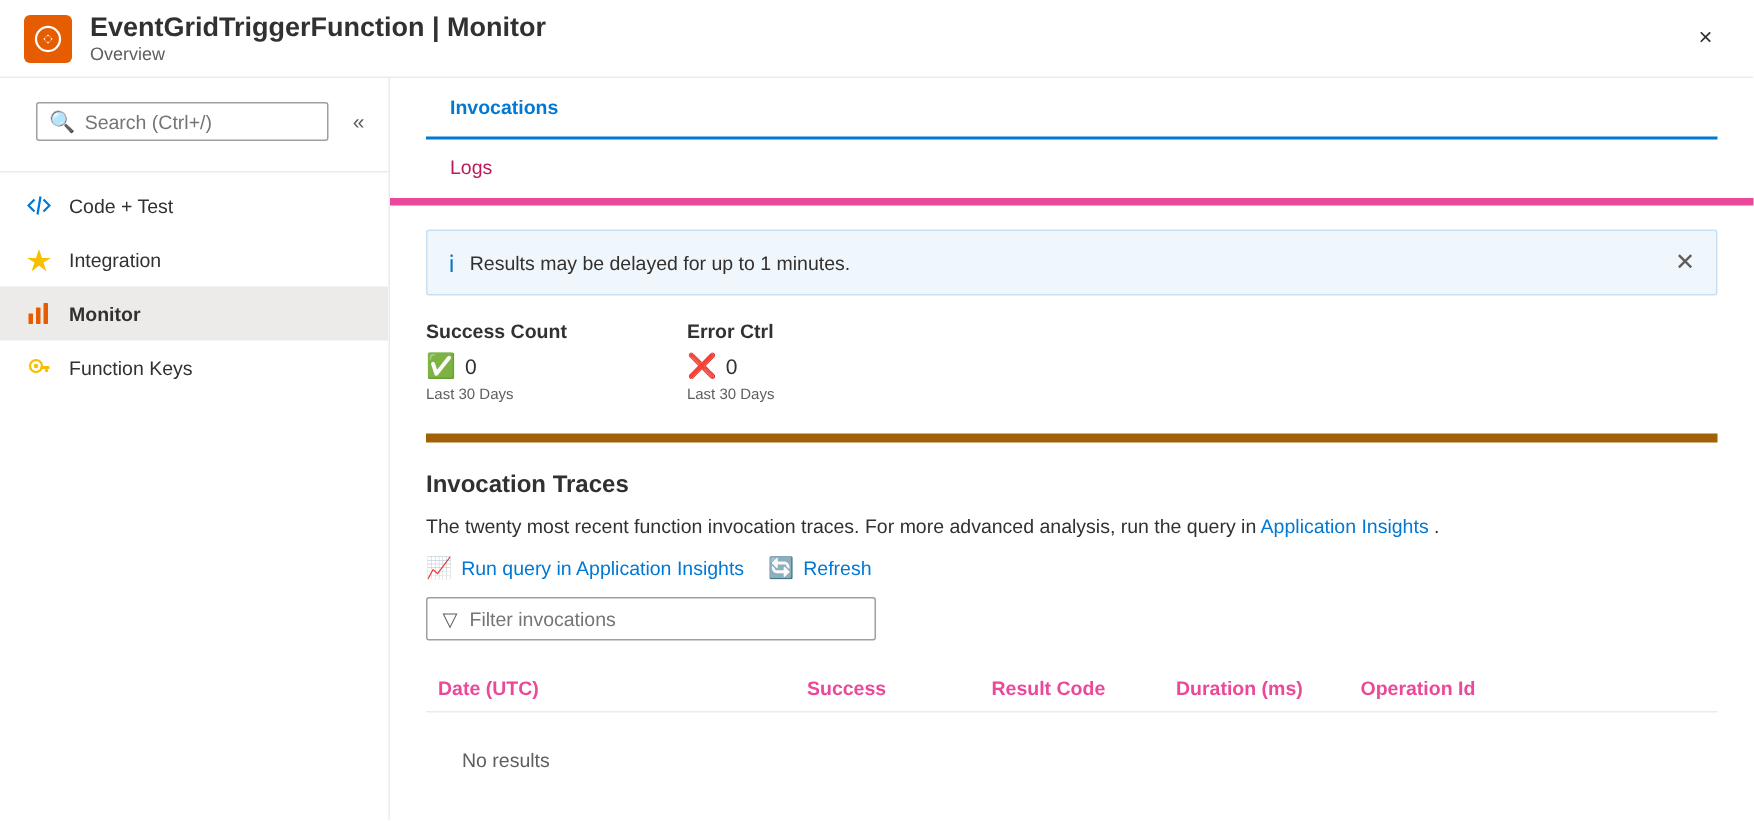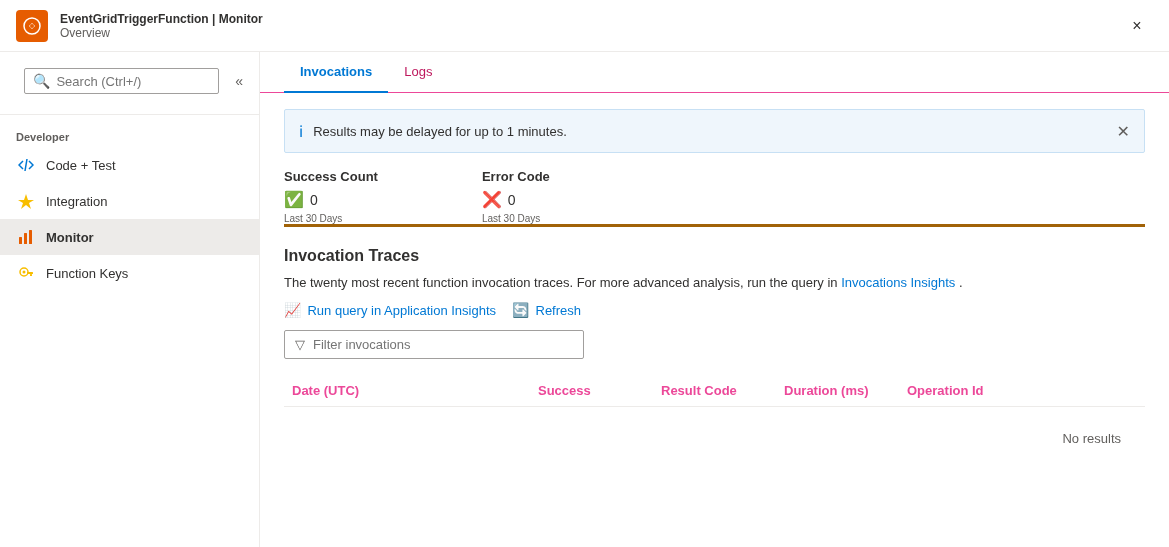--- a/index.html
+++ b/index.html
@@ -9,72 +9,72 @@
       display: flex; align-items: center; padding: 8px 16px;
       border-bottom: 1px solid #edebe9; min-height: 52px;
     }
     .title-bar-icon {
       width: 32px; height: 32px; background: #e65c00;
       border-radius: 4px; display: flex; align-items: center; justify-content: center;
       margin-right: 12px; flex-shrink: 0;
     }
     .title-bar-icon svg { width: 20px; height: 20px; }
     .title-bar-text { flex: 1; }
-    .title-bar-text h1 { font-size: 12px; font-weight: 600; color: #323130; }
+    .title-bar-text h1 { font-size: 18px; font-weight: 600; color: #323130; }
     .title-bar-text .subtitle { font-size: 12px; color: #605e5c; }
     .close-btn { width: 32px; height: 32px; display: flex; align-items: center; justify-content: center; cursor: pointer; color: #323130; font-size: 16px; margin-left: auto; }
 
     .main-layout { display: flex; flex: 1; overflow: hidden; }
 
     .sidebar { width: 260px; flex-shrink: 0; border-right: 1px solid #edebe9; display: flex; flex-direction: column; overflow-y: auto; }
     .search-box { margin: 8px 12px; display: flex; align-items: center; border: 1px solid #a19f9d; border-radius: 2px; padding: 4px 8px; background: #fff; }
     .search-box input { border: none; outline: none; font-size: 13px; width: 100%; color: #323130; background: transparent; }
     .search-box span { color: #605e5c; margin-right: 6px; font-size: 14px; }
     .collapse-btn { margin-left: auto; cursor: pointer; color: #605e5c; font-size: 14px; padding: 2px 4px; }
 
     .sidebar-item { display: flex; align-items: center; padding: 8px 16px; cursor: pointer; color: #323130; font-size: 13px; min-height: 36px; }
     .sidebar-item.active { background: #edebe9; font-weight: 600; }
     .sidebar-item .item-icon { width: 20px; height: 20px; margin-right: 10px; display: flex; align-items: center; justify-content: center; flex-shrink: 0; }
     .sidebar-section-header { font-size: 11px; font-weight: 600; color: #605e5c; padding: 12px 16px 4px; text-transform: none; }
     .sidebar-divider { height: 1px; background: #edebe9; margin: 4px 0; }
 
     .content { flex: 1; overflow-y: auto; padding: 0; }
-    .tabs { display: flex; border-bottom: 1px solid #ec4899; padding: 0 24px; }
+    .tabs { display: flex; border-bottom: 5px solid #ec4899; padding: 0 24px; flex-direction: column; }
     .tab { padding: 12px 16px; cursor: pointer; font-size: 13px; color: #be185d; border-bottom: 2px solid transparent; margin-bottom: -1px; }
     .tab.active { color: #0078d4; border-bottom: 2px solid #0078d4; font-weight: 600; }
 
     .content-body { padding: 16px 24px; }
 
     .info-banner { background: #eff6fc; border: 1px solid #c7e0f4; border-radius: 2px; padding: 10px 14px; display: flex; align-items: center; margin-bottom: 16px; }
     .info-banner .info-icon { color: #0078d4; margin-right: 10px; font-size: 16px; flex-shrink: 0; }
     .info-banner .info-text { font-size: 13px; color: #323130; flex: 1; }
     .info-banner .close-x { margin-left: auto; cursor: pointer; color: #605e5c; font-size: 16px; }
 
-    .counts-row { display: flex; gap: 104px; margin-bottom: 20px; border-bottom: 3px solid #a16207; }
+    .counts-row { display: flex; gap: 80px; margin-bottom: 20px; padding-bottom: 20px; border-bottom: 6px solid #a16207; }
     .count-block .count-label { font-size: 13px; font-weight: 600; color: #323130; margin-bottom: 6px; }
     .count-value { display: flex; align-items: center; gap: 6px; font-size: 14px; margin-bottom: 4px; }
     .count-period { font-size: 10px; color: #605e5c; }
     .success-icon { color: #107c10; font-size: 16px; }
     .error-icon { color: #d13438; font-size: 16px; }
 
     .section-title { font-size: 16px; font-weight: 700; color: #323130; margin-bottom: 10px; }
     .section-desc { font-size: 13px; color: #323130; margin-bottom: 12px; }
     .section-desc a { color: #0078d4; text-decoration: none; }
 
     .action-links { display: flex; align-items: center; gap: 16px; margin-bottom: 12px; }
     .action-link { display: flex; align-items: center; gap: 6px; color: #0078d4; cursor: pointer; font-size: 13px; text-decoration: none; }
     .action-link .link-icon { font-size: 14px; }
 
     .filter-input-wrap { position: relative; display: flex; align-items: center; border: 1px solid #a19f9d; border-radius: 2px; padding: 6px 10px; width: 300px; background: #fff; margin-bottom: 16px; }
     .filter-input-wrap .filter-icon { color: #605e5c; margin-right: 8px; font-size: 13px; }
     .filter-input-wrap input { border: none; outline: none; font-size: 13px; width: 100%; color: #323130; background: transparent; }
 
     .table-header { display: grid; grid-template-columns: 2fr 1fr 1fr 1fr 2fr; padding: 8px 0; border-bottom: 1px solid #edebe9; }
     .table-header .th { font-size: 13px; font-weight: 600; color: #ec4899; padding: 0 8px; }
-    .no-results { text-align: right; padding: 24px; color: #605e5c; font-size: 13px; }
+    .no-results { text-align: left; padding: 24px; color: #605e5c; font-size: 13px; }
   </style>
 </head>
 <body>
 
 <div class="title-bar">
   <div class="title-bar-icon">
     <svg viewBox="0 0 20 20" fill="white">
       <circle cx="10" cy="10" r="8" fill="none" stroke="white" stroke-width="1.5"></circle>
       <path d="M7 10 L10 7 L13 10 L10 13 Z" fill="white"></path>
       <circle cx="10" cy="10" r="2" fill="#e65c00"></circle>
@@ -97,21 +97,20 @@
     <div style="display:flex; align-items:center; margin: 8px 12px;">
       <div class="search-box" style="flex:1;">
         <span>🔍</span>
         <input type="text" placeholder="Search (Ctrl+/)" style="">
       </div>
       <div class="collapse-btn">«</div>
     </div>
 
 
     <div class="sidebar-divider"></div>
-    <div class="sidebar-section-header">Developer</div>
 
     <div class="sidebar-item">
       <div class="item-icon">
         <svg width="16" height="16" viewBox="0 0 16 16" fill="none" stroke="#0078d4" stroke-width="1.5">
           <polyline points="5,4 1,8 5,12"></polyline>
           <polyline points="11,4 15,8 11,12"></polyline>
           <line x1="9" y1="2" x2="7" y2="14"></line>
         </svg>
       </div>
       <span>Code + Test</span>
@@ -168,34 +167,34 @@
       <div class="counts-row">
         <div class="count-block">
           <div class="count-label">Success Count</div>
           <div class="count-value">
             <span class="success-icon">✅</span>
             <span>0</span>
           </div>
           <div class="count-period">Last 30 Days</div>
         </div>
         <div class="count-block">
-          <div class="count-label">Error Code</div>
+          <div class="count-label">Error Ctrl</div>
           <div class="count-value">
             <span class="error-icon">❌</span>
             <span>0</span>
           </div>
           <div class="count-period">Last 30 Days</div>
         </div>
       </div>
 
       <div>
         <div class="section-title">Invocation Traces</div>
         <div class="section-desc">
           <span>The twenty most recent function invocation traces. For more advanced analysis, run the query in</span>
-          <a href="#">Invocations Insights</a>
+          <a href="#">Application Insights</a>
           <span>.</span>
         </div>
 
         <div class="action-links">
           <a class="action-link" href="#">
             <span class="link-icon">📈</span>
             <span>Run query in Application Insights</span>
           </a>
           <a class="action-link" href="#">
             <span class="link-icon">🔄</span>

